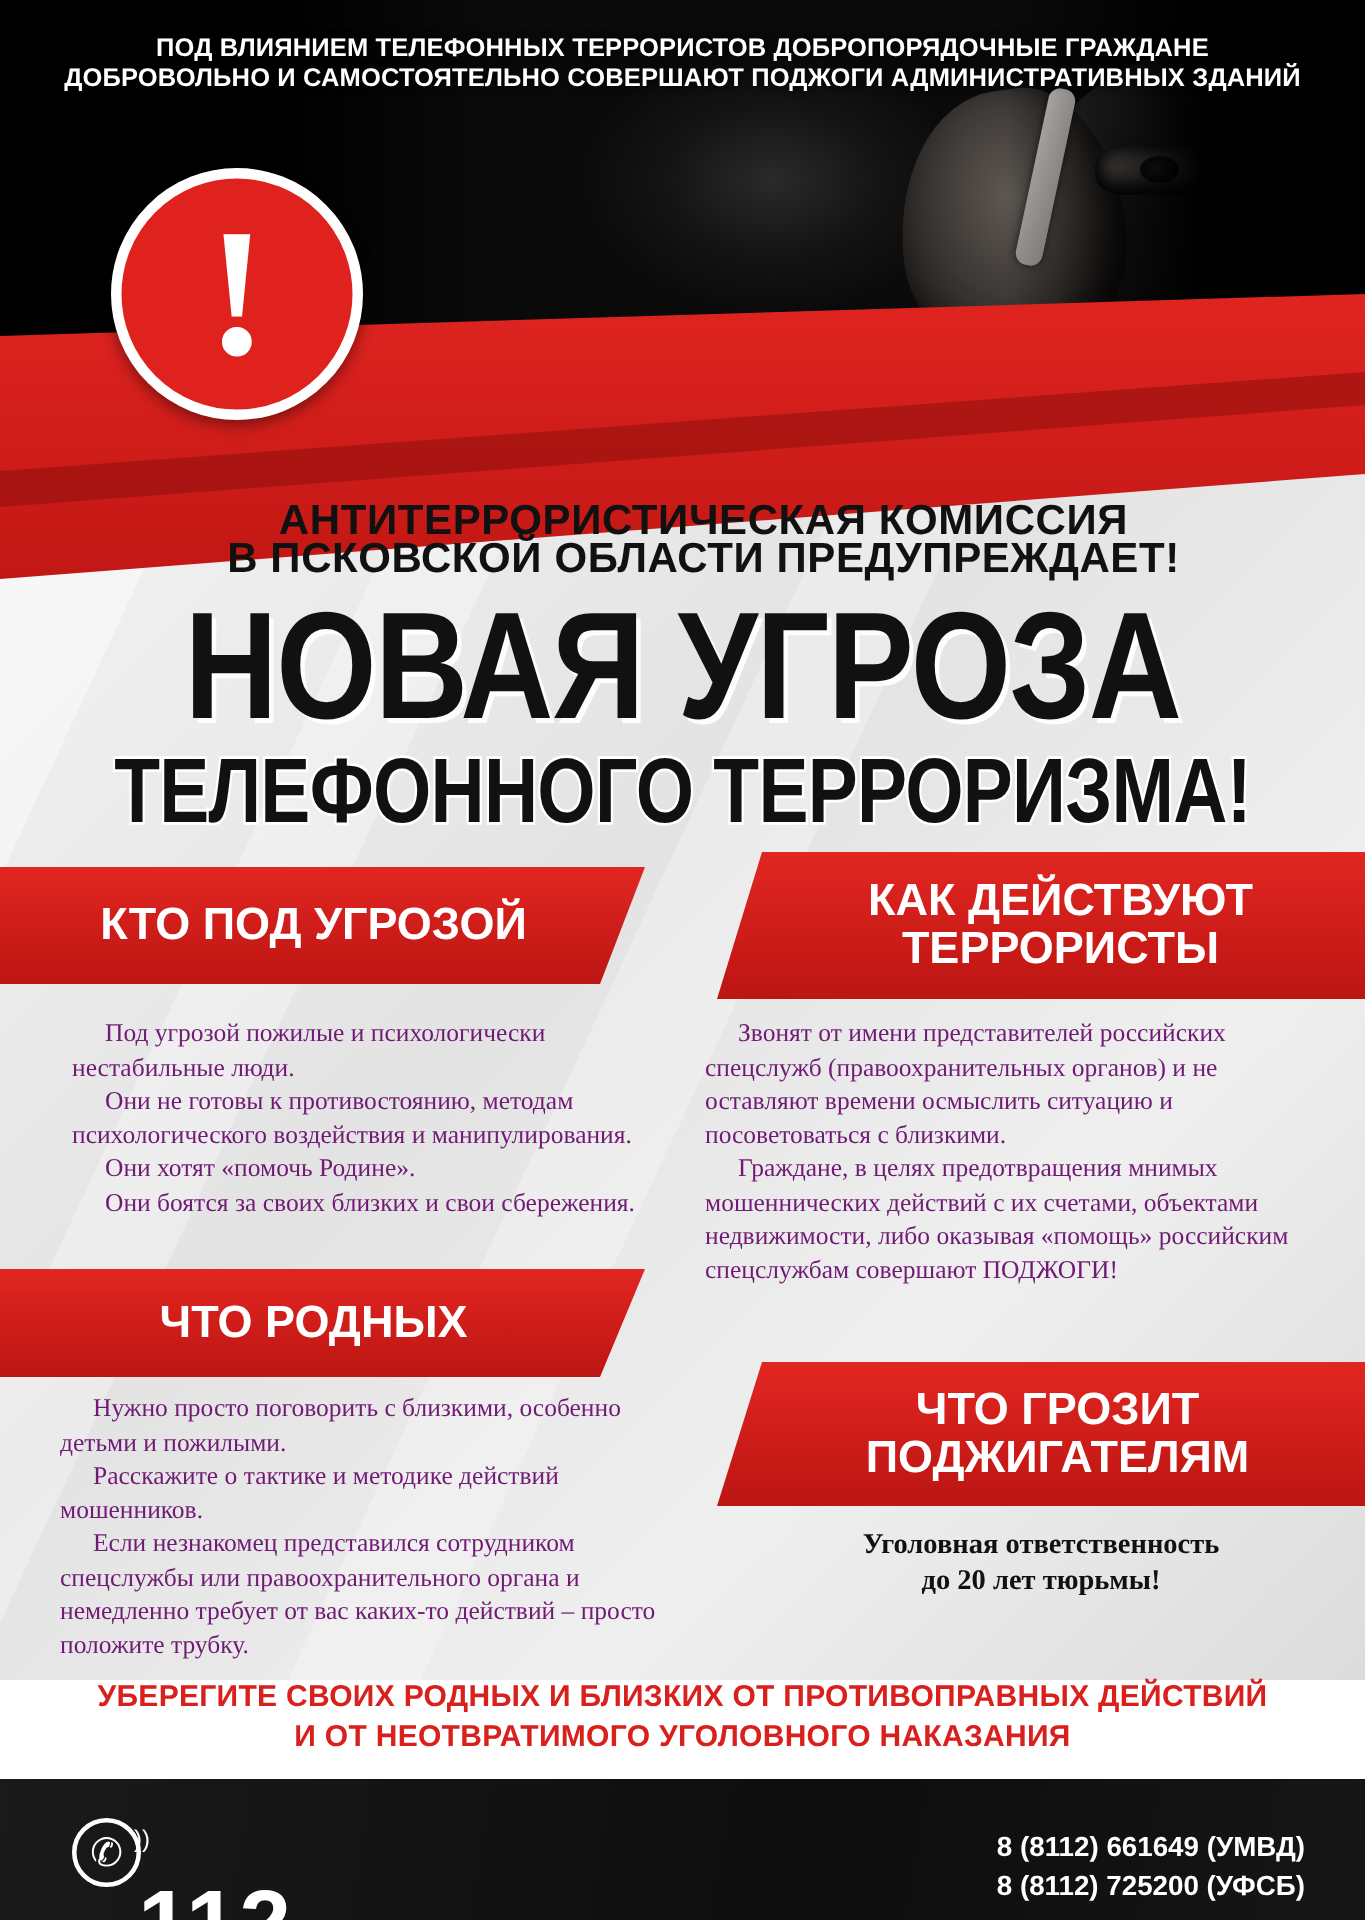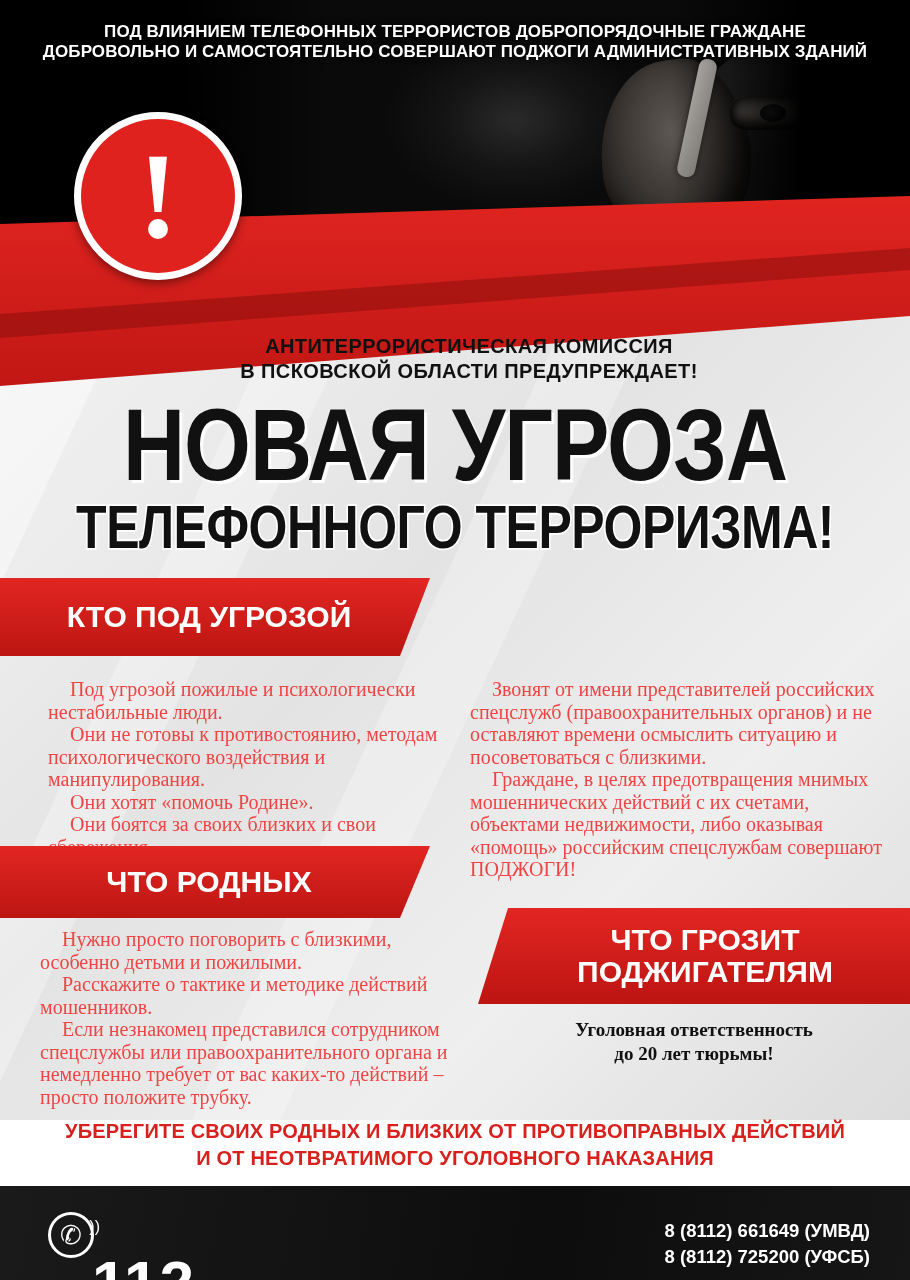--- a/index.html
+++ b/index.html
@@ -177,21 +177,21 @@
   }
 
   
   .subtitle {
     position: absolute;
     left: 0; top: 334px;
     width: 910px;
     text-align: center;
     z-index: 6;
     color: #111;
-    font-size: 20px;
+    font-size: 28px;
     font-weight: 700;
     line-height: 25px;
     letter-spacing: .4px;
     padding-left: 28px;
     box-sizing: border-box;
   }
 
   
   .title-main {
     position: absolute;
@@ -265,23 +265,23 @@
     clip-path: polygon(30px 0, 432px 0, 432px 96px, 0 96px);
     font-size: 30px;
     line-height: 32px;
     padding-left: 22px;
   }
 
   
   .text-block {
     position: absolute;
     z-index: 6;
-    color: #ef4444;
+    color: #701a75;
     font-family: "Liberation Serif", serif;
-    font-size: 20px;
+    font-size: 17px;
     line-height: 22.5px;
   }
   .text-block p { margin: 0; text-indent: 22px; }
   #text-who   { left: 48px;  top: 678px; width: 400px; }
   #text-how   { left: 470px; top: 678px; width: 420px; }
   #text-what  { left: 40px;  top: 928px; width: 420px; }
 
   #text-threat {
     position: absolute;
     z-index: 6;
@@ -415,20 +415,26 @@
   <div class="bar" id="bar-who">
     <span>КТО ПОД УГРОЗОЙ</span>
   </div>
   <div class="text-block" id="text-who">
     <p>Под угрозой пожилые и психологически нестабильные люди.</p>
     <p>Они не готовы к противостоянию, методам психологического воздействия и манипулирования.</p>
     <p>Они хотят «помочь Родине».</p>
     <p>Они боятся за своих близких и свои сбережения.</p>
   </div>
 
+  <div class="bar" id="bar-how">
+    <span>
+      <span style="display:block">КАК ДЕЙСТВУЮТ</span>
+      <span style="display:block">ТЕРРОРИСТЫ</span>
+    </span>
+  </div>
   <div class="text-block" id="text-how">
     <p>Звонят от имени представителей российских спецслужб (правоохранительных органов) и не оставляют времени осмыслить ситуацию и посоветоваться с близкими.</p>
     <p>Граждане, в целях предотвращения мнимых мошеннических действий с их счетами, объектами недвижимости, либо оказывая «помощь» российским спецслужбам совершают ПОДЖОГИ!</p>
   </div>
 
   <div class="bar" id="bar-what">
     <span>ЧТО РОДНЫХ</span>
   </div>
   <div class="text-block" id="text-what">
     <p>Нужно просто поговорить с близкими, особенно детьми и пожилыми.</p>

